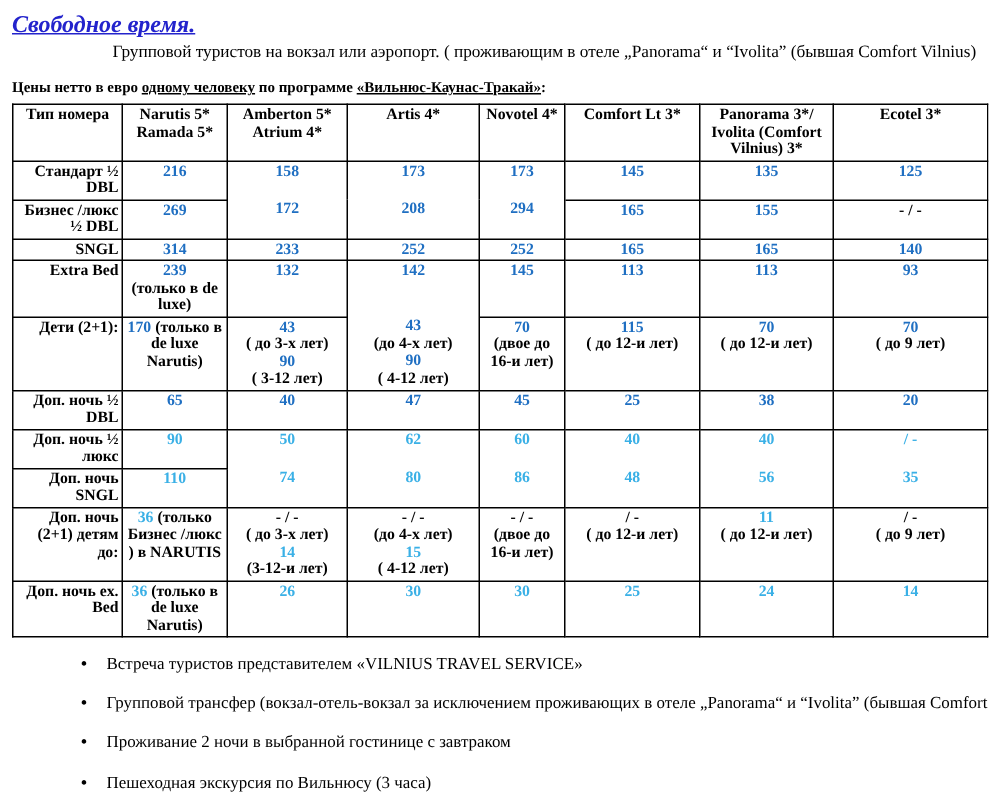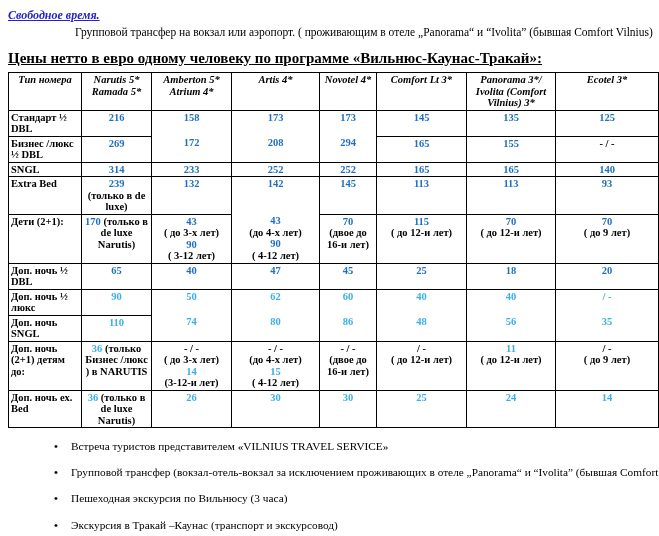--- a/index.html
+++ b/index.html
@@ -3,44 +3,44 @@
 <meta charset="utf-8">
 <style>
   html,body{margin:0;padding:0;background:#ffffff;}
   body{
     width:659px;height:536px;overflow:hidden;
     font-family:"Liberation Serif","DejaVu Serif",serif;
     color:#000;
   }
   .page{padding:6px 4px 0 8px;}
   .free-time{
-    font-size:12px;font-weight:bold;font-style:italic;
+    font-size:16px;font-weight:bold;font-style:italic;
     color:#2323cc;text-decoration:underline;
     margin:2px 0 3px 0;
   }
   .note{font-size:11.5px;line-height:13px;}
   .note .l1{padding-left:67px;white-space:nowrap;}
   .note .l2{padding-left:0;white-space:nowrap;}
   .price-title{
-    font-size:15px;font-weight:bold;margin:11px 0 5px 0;white-space:nowrap;text-decoration:underline;
+    font-size:10px;font-weight:bold;margin:11px 0 5px 0;white-space:nowrap;
   }
   .price-title .u{text-decoration:underline;}
   table.prices{
     border-collapse:collapse;table-layout:fixed;
     margin-left:0;width:650px;
     border:1.5px solid #000;
     font-size:10.5px;font-weight:bold;line-height:11.5px;
   }
   table.prices th,table.prices td{
     border:1px solid #000;
     vertical-align:top;text-align:center;
     padding:1px 2px;overflow:visible;
   }
-  table.prices th div{white-space:nowrap;font-style:italic;}
-  table.prices td.lbl{text-align:left;font-family:Liberation Serif, serif;}
+  table.prices th div{white-space:nowrap;}
+  table.prices td.lbl{text-align:right;font-family:Liberation Serif, serif;}
   table.prices td.lbl div{white-space:nowrap;}
   td.nb{border-bottom:0 !important;}
   td.nt{border-top:0 !important;}
   .sb{color:#1f6fc2;text-align:right;}
   .sc{color:#3ab0e6;}
   .sk{color:#000;}
   .included-heading{
     font-size:12px;font-weight:bold;text-decoration:underline;
     margin:15px 0 3px 0;white-space:nowrap;
   }
@@ -54,21 +54,21 @@
   }
 </style>
 </head>
 <body>
 
 <div class="page">
 
   <div class="free-time">Свободное время.</div>
 
   <div class="note">
-    <div class="l1">Групповой трансфер на вокзал или аэропорт. ( проживающим в отеле „Panorama“ и “Ivolita” (бывшая Comfort Vilnius)</div>
+    <div class="l1">Групповой туристов на вокзал или аэропорт. ( проживающим в отеле „Panorama“ и “Ivolita” (бывшая Comfort Vilnius)</div>
   </div>
 
   <div class="price-title"><span>Цены  нетто в евро </span><span class="u">одному человеку</span><span> по программе </span><span class="u">«Вильнюс-Каунас-Тракай»</span><span>:</span></div>
 
   <table class="prices">
     <colgroup>
       <col style="width:73px">
         <col style="width:70px">
         <col style="width:80px">
       <col style="width:88px">
@@ -265,21 +265,21 @@
           <td>
             <div><span class="sb">47</span></div>
           </td>
           <td>
             <div><span class="sb">45</span></div>
           </td>
           <td>
             <div><span class="sb">25</span></div>
           </td>
           <td>
-            <div><span class="sb">18</span></div>
+            <div><span class="sb">38</span></div>
           </td>
           <td>
             <div><span class="sb">20</span></div>
           </td>
         </tr>
         <tr>
           <td class="lbl">
             <div>Доп. ночь  ½</div>
             <div>люкс</div>
           </td>
@@ -397,17 +397,18 @@
             <div><span class="sc">14</span></div>
           </td>
         </tr>
       </tbody>
   </table>
 
 
   <ul class="included">
       <li>Встреча туристов представителем «VILNIUS TRAVEL SERVICE»</li>
       <li>Групповой трансфер (вокзал-отель-вокзал  за исключением проживающих в отеле „Panorama“ и “Ivolita” (бывшая Comfort Vilnius)</li>
+      <li>Проживание 2 ночи в выбранной гостинице  с завтраком</li>
       <li>Пешеходная экскурсия по Вильнюсу (3 часа)</li>
       <li>Экскурсия в Тракай –Каунас (транспорт и экскурсовод)</li>
     </ul>
 
 </div>
 
 </body></html>

